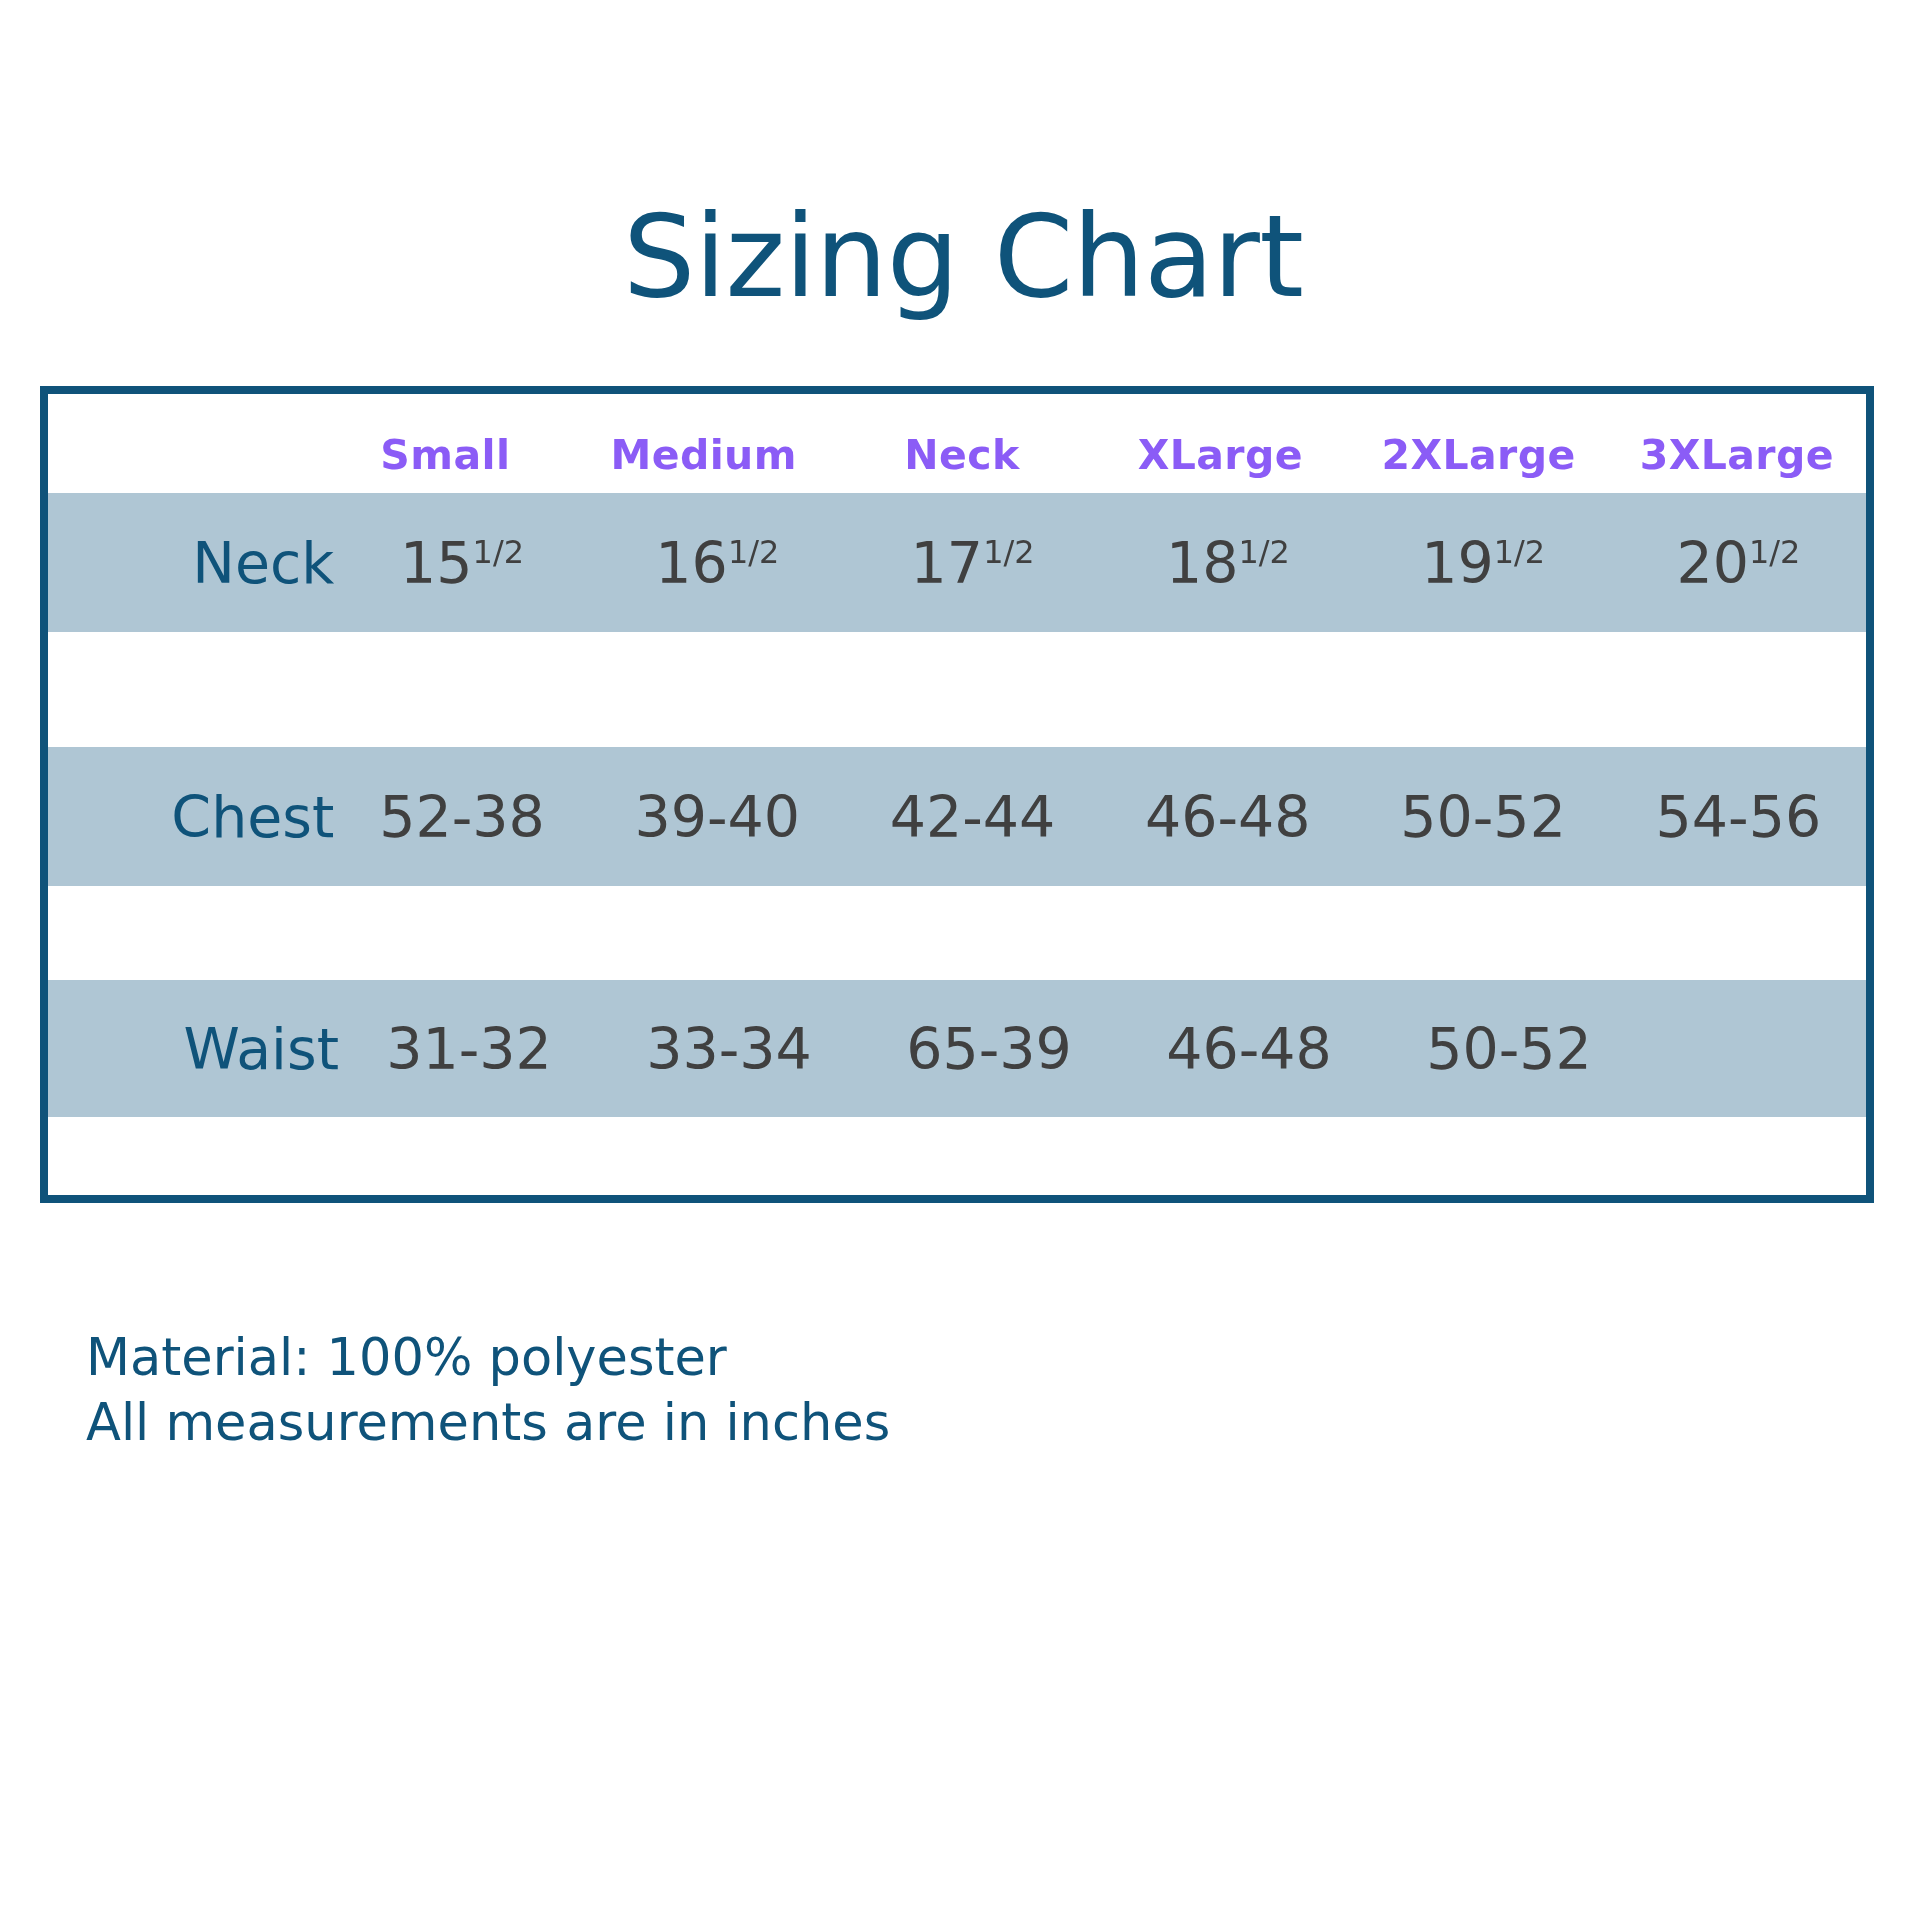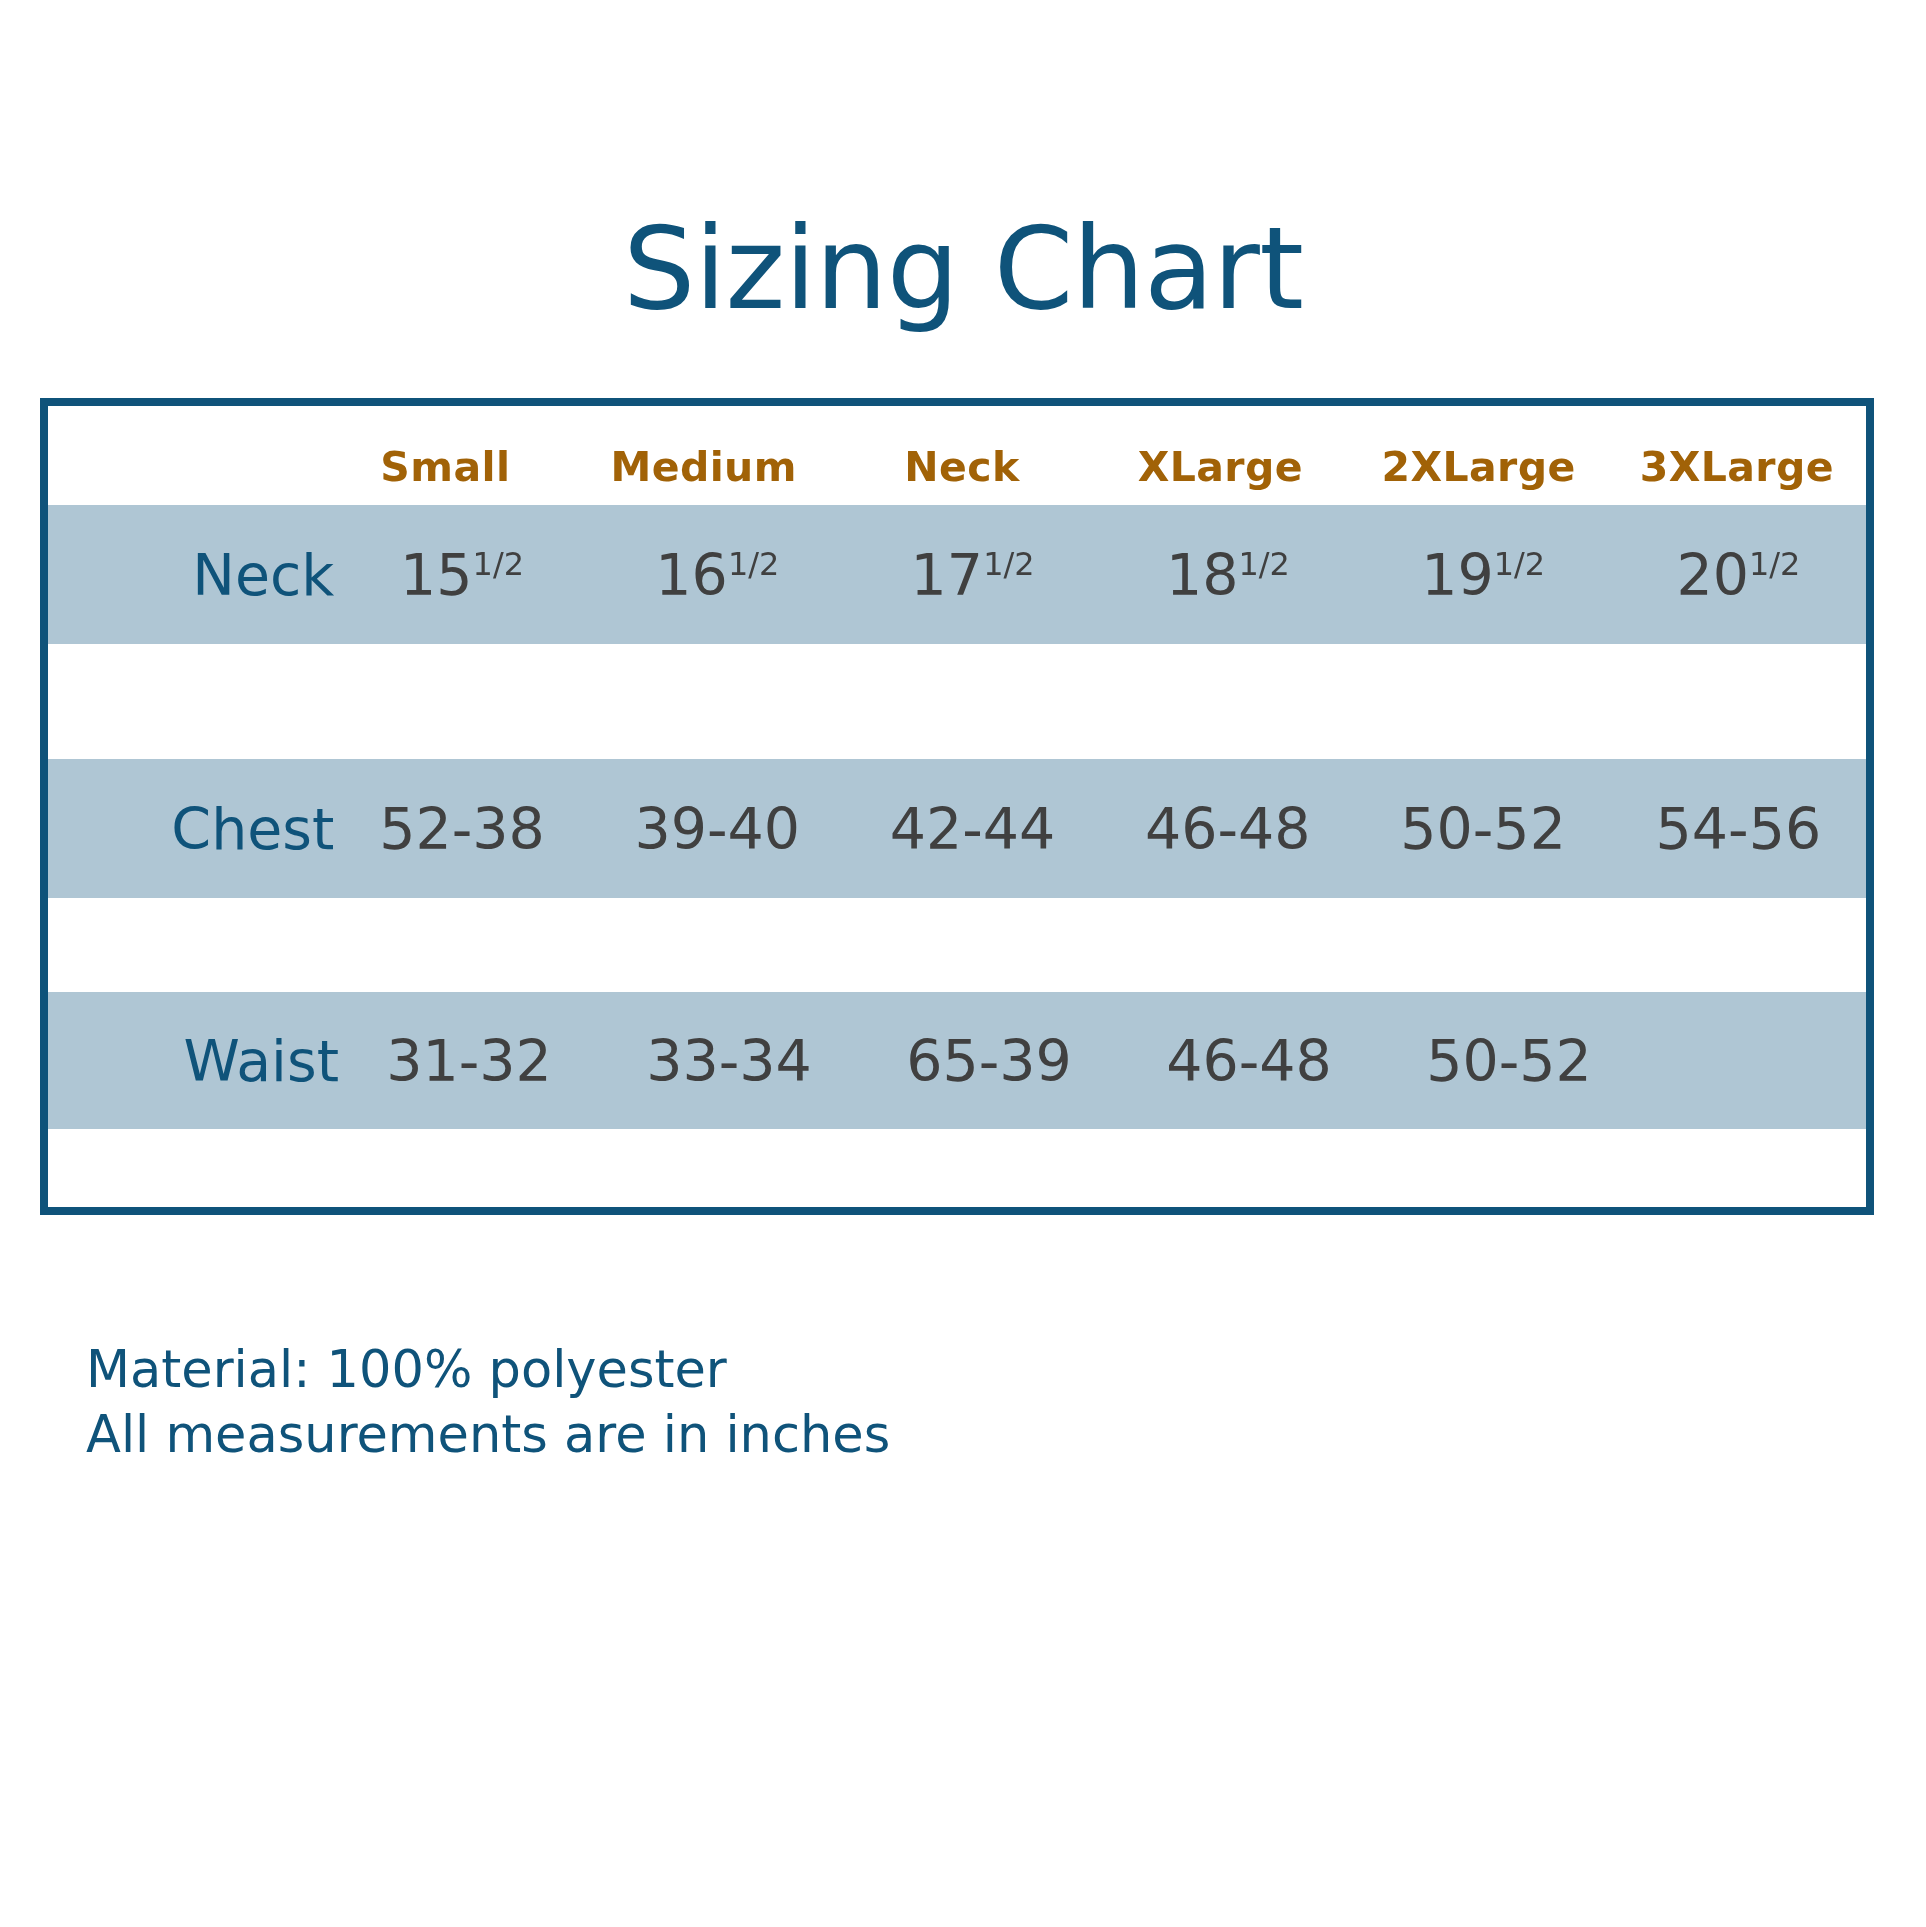--- a/index.html
+++ b/index.html
@@ -12,21 +12,21 @@
     height: 1927px;
     font-family: "DejaVu Sans", sans-serif;
     color: #0f537a;
     overflow: hidden;
     position: relative;
   }
 
   .page {
     position: absolute;
     left: 0;
-    top: 16px;
+    top: 4px;
     width: 1926px;
     height: 1830px;
     background: #ffffff;
   }
 
   
   .title {
     position: absolute;
     left: 0;
     top: 196px;
@@ -108,21 +108,21 @@
   .cell-val {
     width: 260px;
     font-size: 57px;
     font-weight: 400;
     color: #404040;
   }
   .cell-head {
     width: 260px;
     font-size: 41px;
     font-weight: 700;
-    color: #a16207;
+    color: #8b5cf6;
     letter-spacing: 0.4px;
   }
   .head-spacer { width: 270px; }
 
   
   .frac {
     font-size: 0.56em;
     vertical-align: super;
     line-height: 0;
     letter-spacing: 0;

